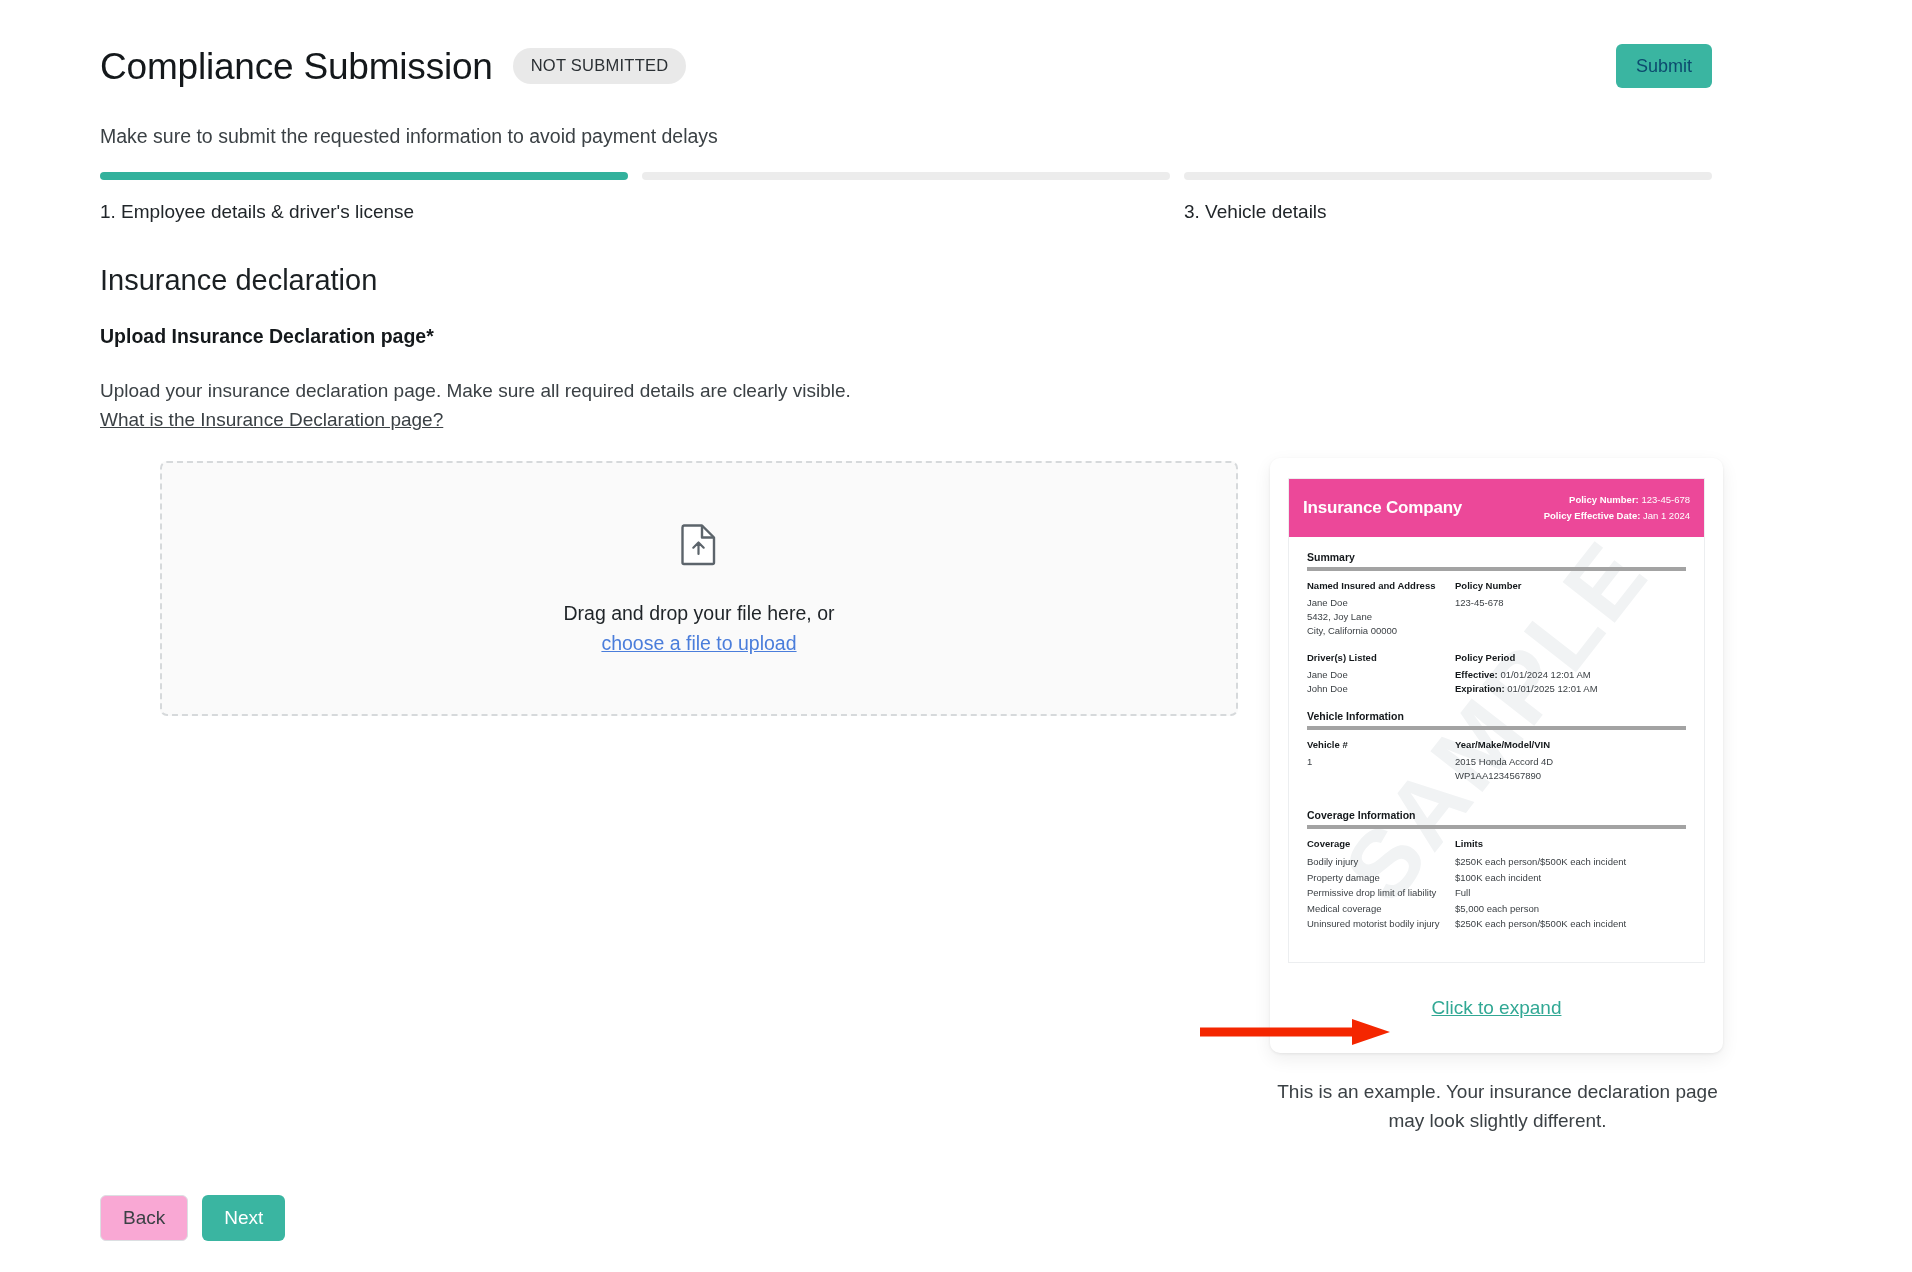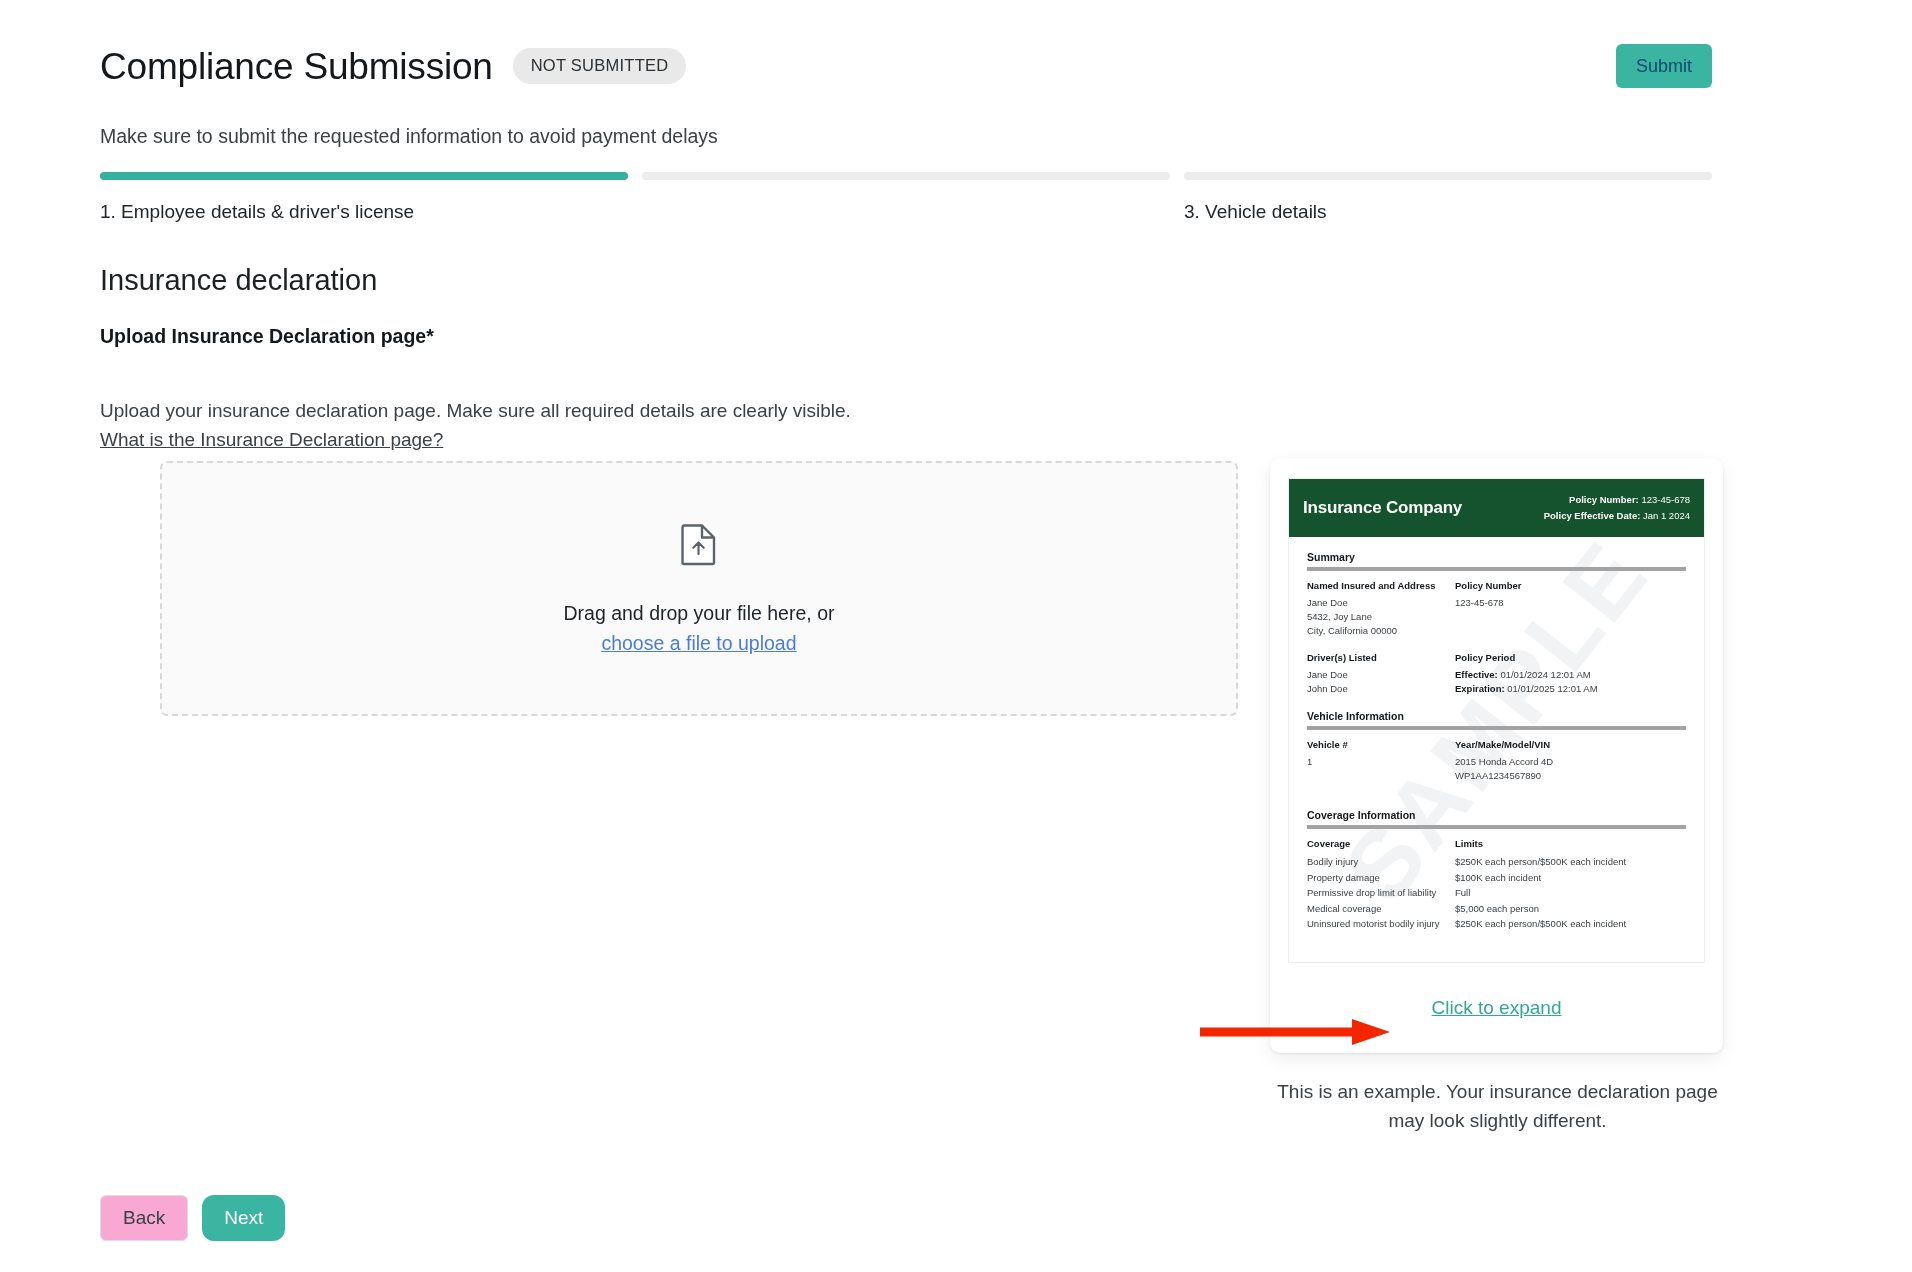--- a/index.html
+++ b/index.html
@@ -96,21 +96,20 @@
     font-size: 19.5px;
     font-weight: 700;
     color: #14181b;
   }
   .help-text {
     position: absolute;
     left: 100px; top: 376px;
     font-size: 19px;
     color: #3b4145;
     line-height: 29px;
-    margin-top: 20px;
   }
   .help-link {
     display: block;
     color: #3b4145;
     text-decoration: underline;
     font-size: 19px;
     cursor: pointer;
   }
 
   
@@ -171,21 +170,21 @@
     font-size: 96px;
     font-weight: 700;
     color: #f1f3f4;
     transform: rotate(-52deg);
     letter-spacing: 4px;
     white-space: nowrap;
     font-family: "Liberation Sans", sans-serif;
   }
   .doc-header {
     position: relative;
-    background: #14532d;
+    background: #ec4899;
     color: #ffffff;
     height: 58px;
     padding: 0 14px;
     display: flex;
     align-items: center;
     justify-content: space-between;
     z-index: 2;
   }
   .doc-brand { font-size: 17px; font-weight: 700; letter-spacing: -0.2px; }
   .doc-meta { text-align: right; font-size: 9.5px; line-height: 16px; }
@@ -268,21 +267,21 @@
     height: 46px;
     padding: 0 22px;
     font-size: 19px;
     font-family: inherit;
     color: #3b4145;
     cursor: pointer;
   }
   .btn-next {
     background: #3ab5a1;
     border: none;
-    border-radius: 12px;
+    border-radius: 6px;
     height: 46px;
     padding: 0 22px;
     font-size: 19px;
     font-family: inherit;
     color: #ffffff;
     cursor: pointer;
   }
 </style>
 </head>
 <body>

